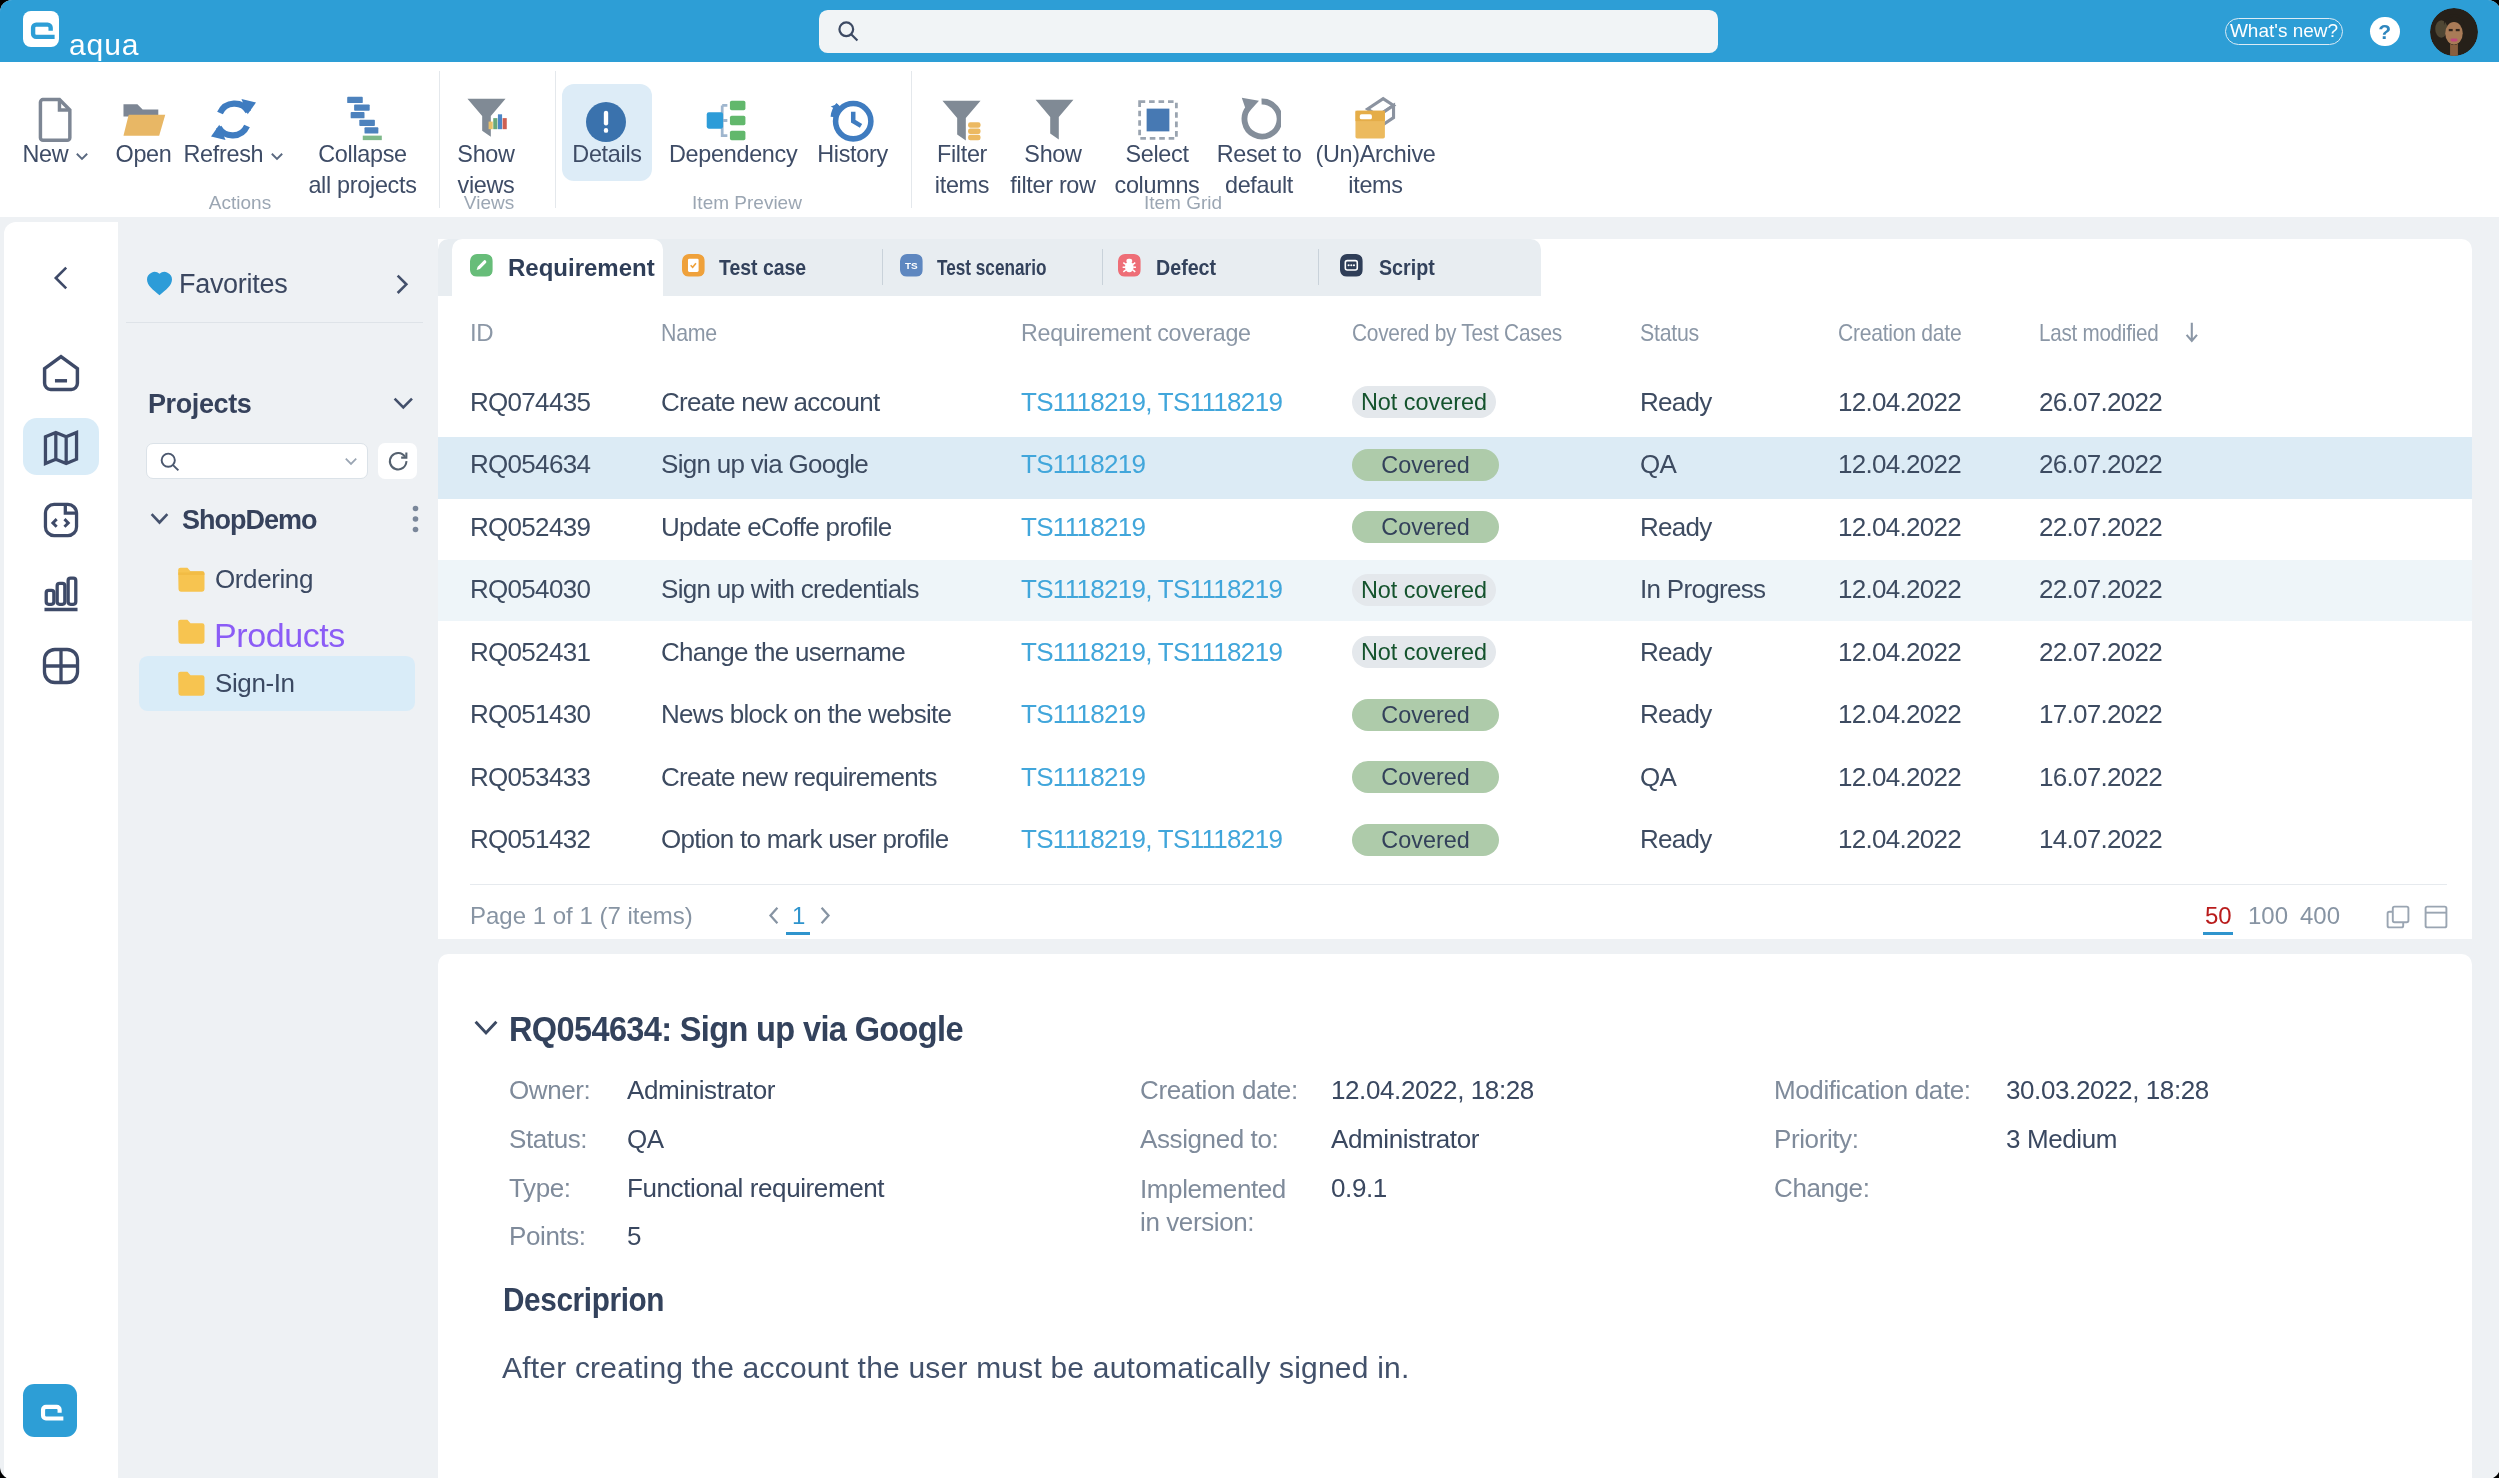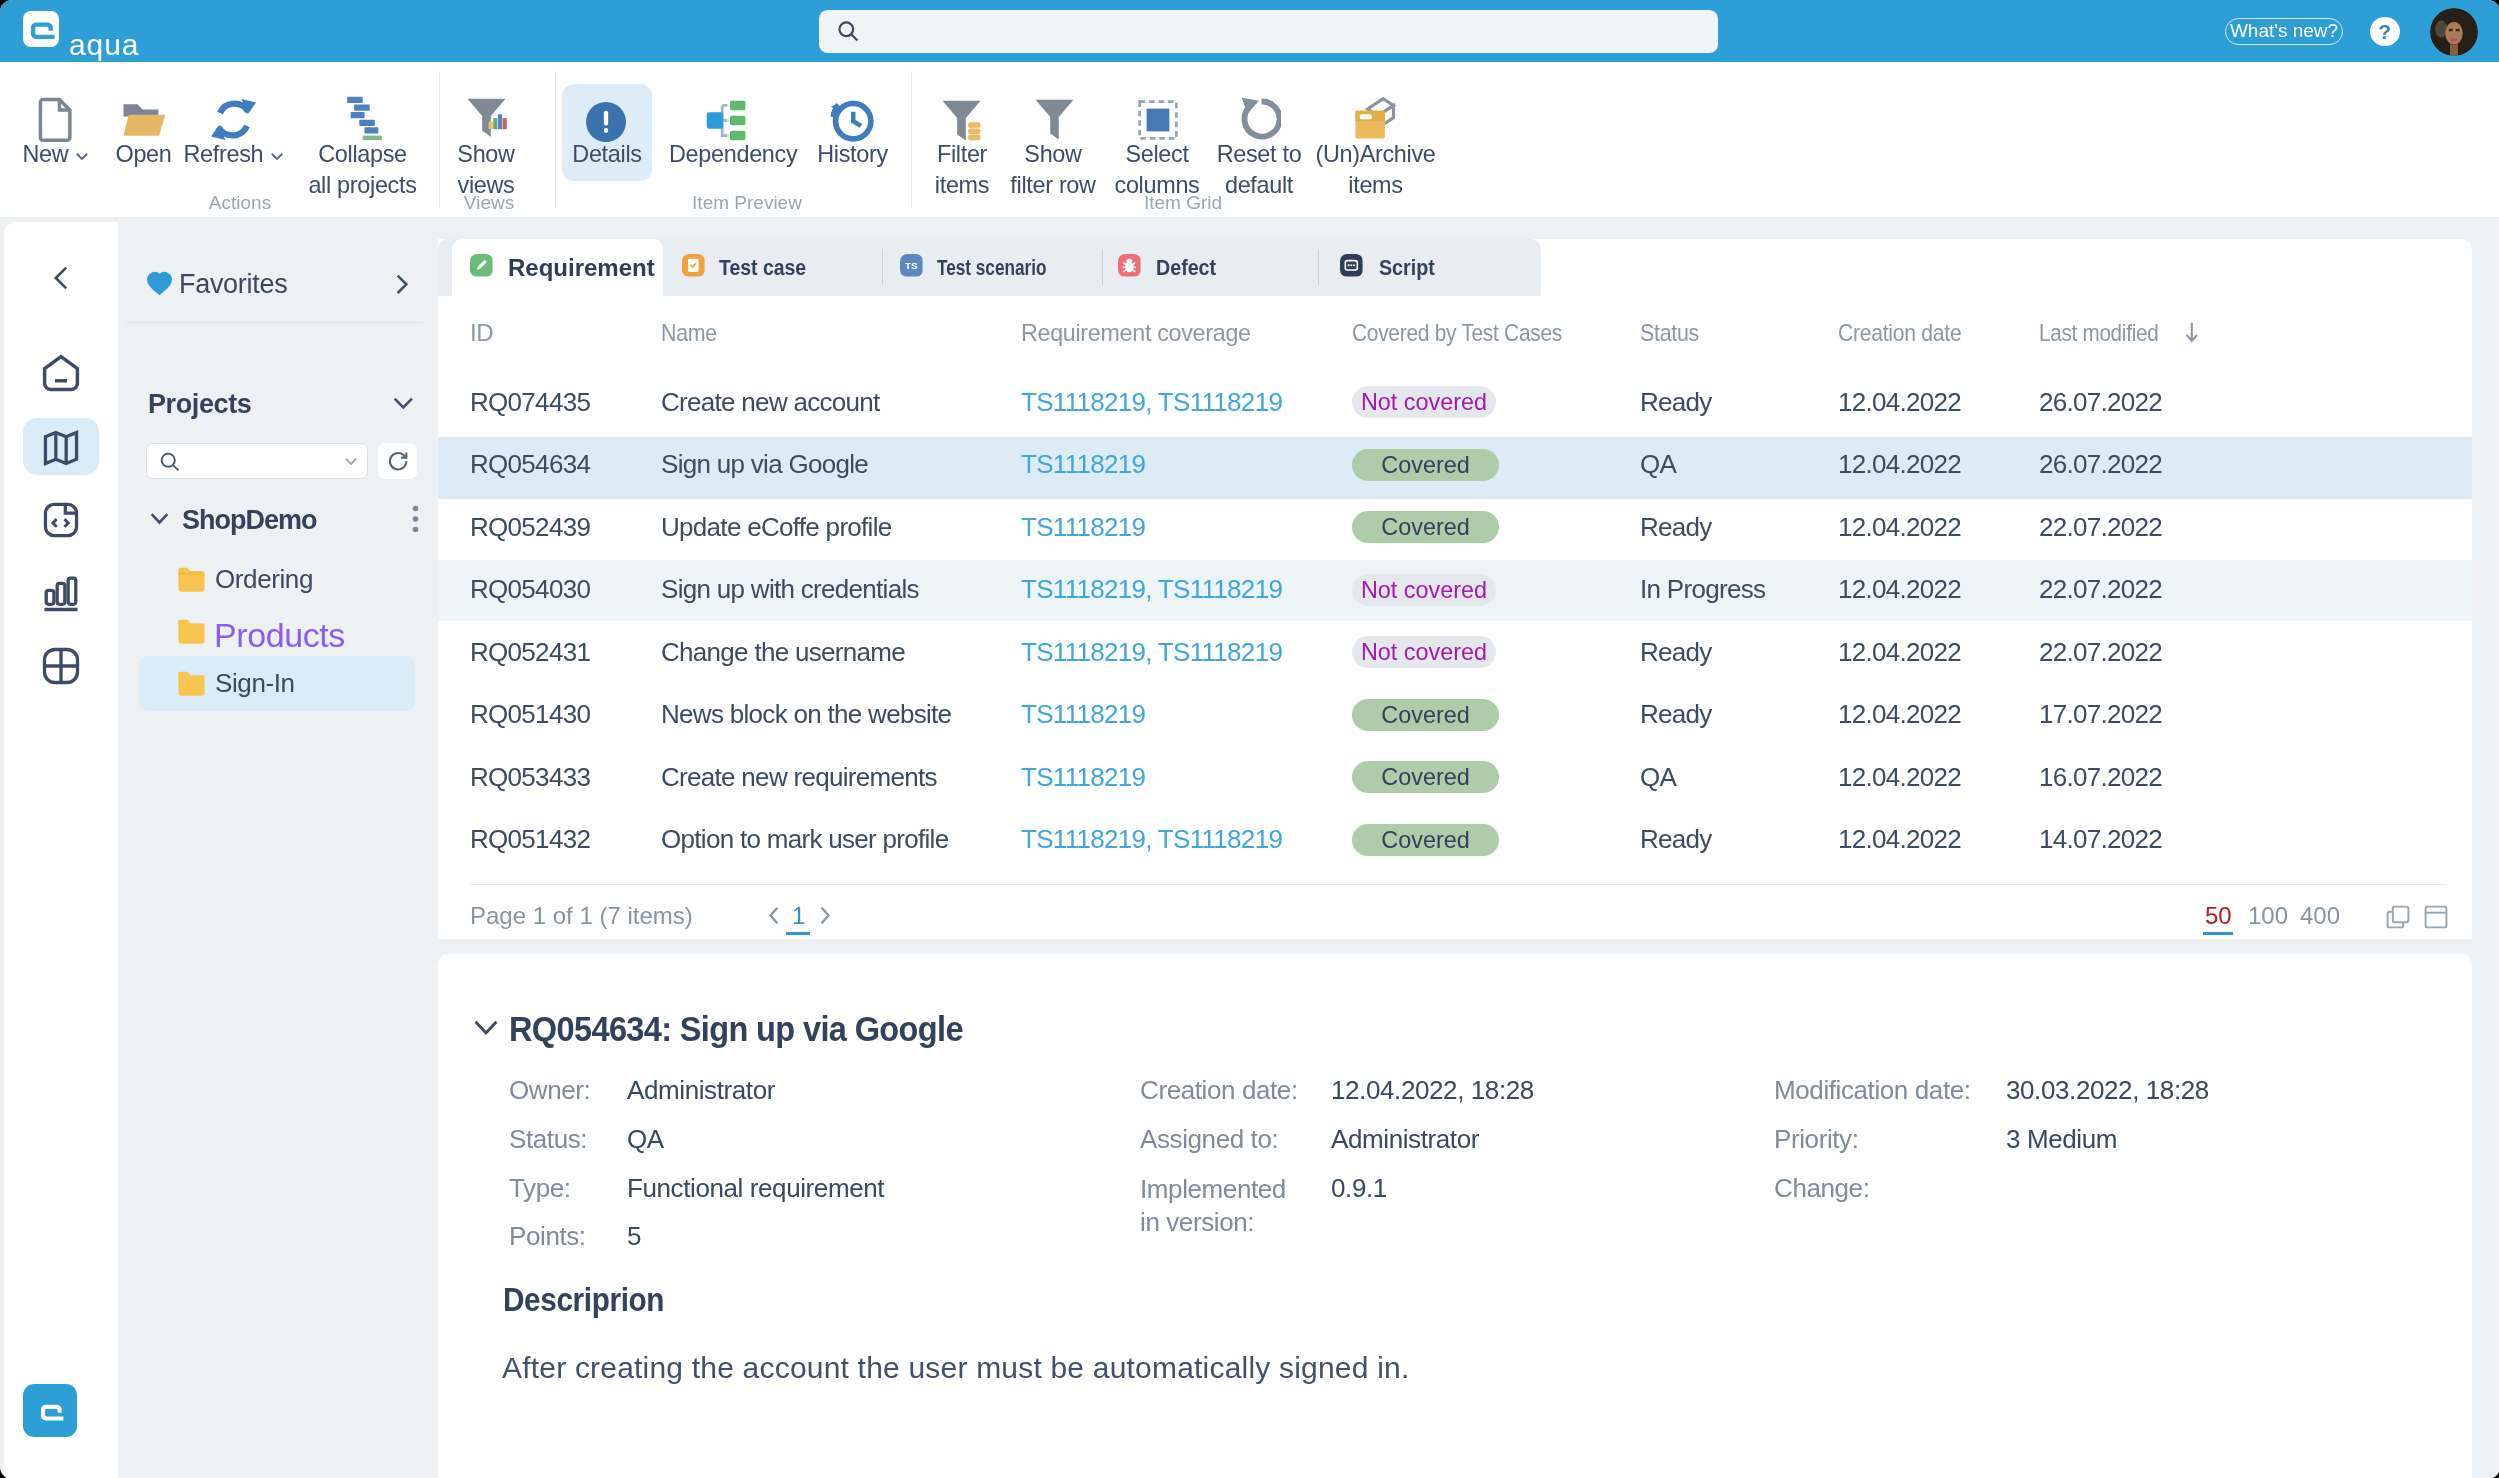--- a/index.html
+++ b/index.html
@@ -47,21 +47,21 @@
   .tabsep { position:absolute; top:249px; width:0.9px; height:36px; background:#c9d2da; }
   .tico { position:absolute; top:254px; width:22.6px; height:22.6px; border-radius:7px; }
 
   
   .hcell { position:absolute; top:319px; font-size:24px; color:#8b97a6; white-space:nowrap; letter-spacing:-0.3px; transform-origin:left center; }
   .rowbg { position:absolute; left:438px; width:2034px; height:62px; }
   .cell { position:absolute; font-size:26px; color:#3d4b61; line-height:62px; white-space:nowrap; letter-spacing:-0.7px; }
   .link { color:#41a6db; }
   .badge { position:absolute; height:32px; border-radius:16.5px; font-size:23.4px; line-height:32px; text-align:center; }
   .b-cov { background:#aecbaa; color:#33415a; width:147px; }
-  .b-not { background:#e4e8ec; color:#a21caf; width:144px; }
+  .b-not { background:#e4e8ec; color:#14532d; width:144px; }
 
   
   .pgt { position:absolute; font-size:24px; color:#8794a3; white-space:nowrap; }
 
   
   #dpanel { position:absolute; left:438px; top:954px; width:2034px; height:525px; background:#fff;
             border-top-left-radius:10.4px; border-top-right-radius:10.4px; }
   .dlab { position:absolute; font-size:26px; color:#7f8b9b; white-space:nowrap; letter-spacing:-0.4px; }
   .dval { position:absolute; font-size:26px; color:#3a4860; white-space:nowrap; letter-spacing:-0.4px; }
 </style>

